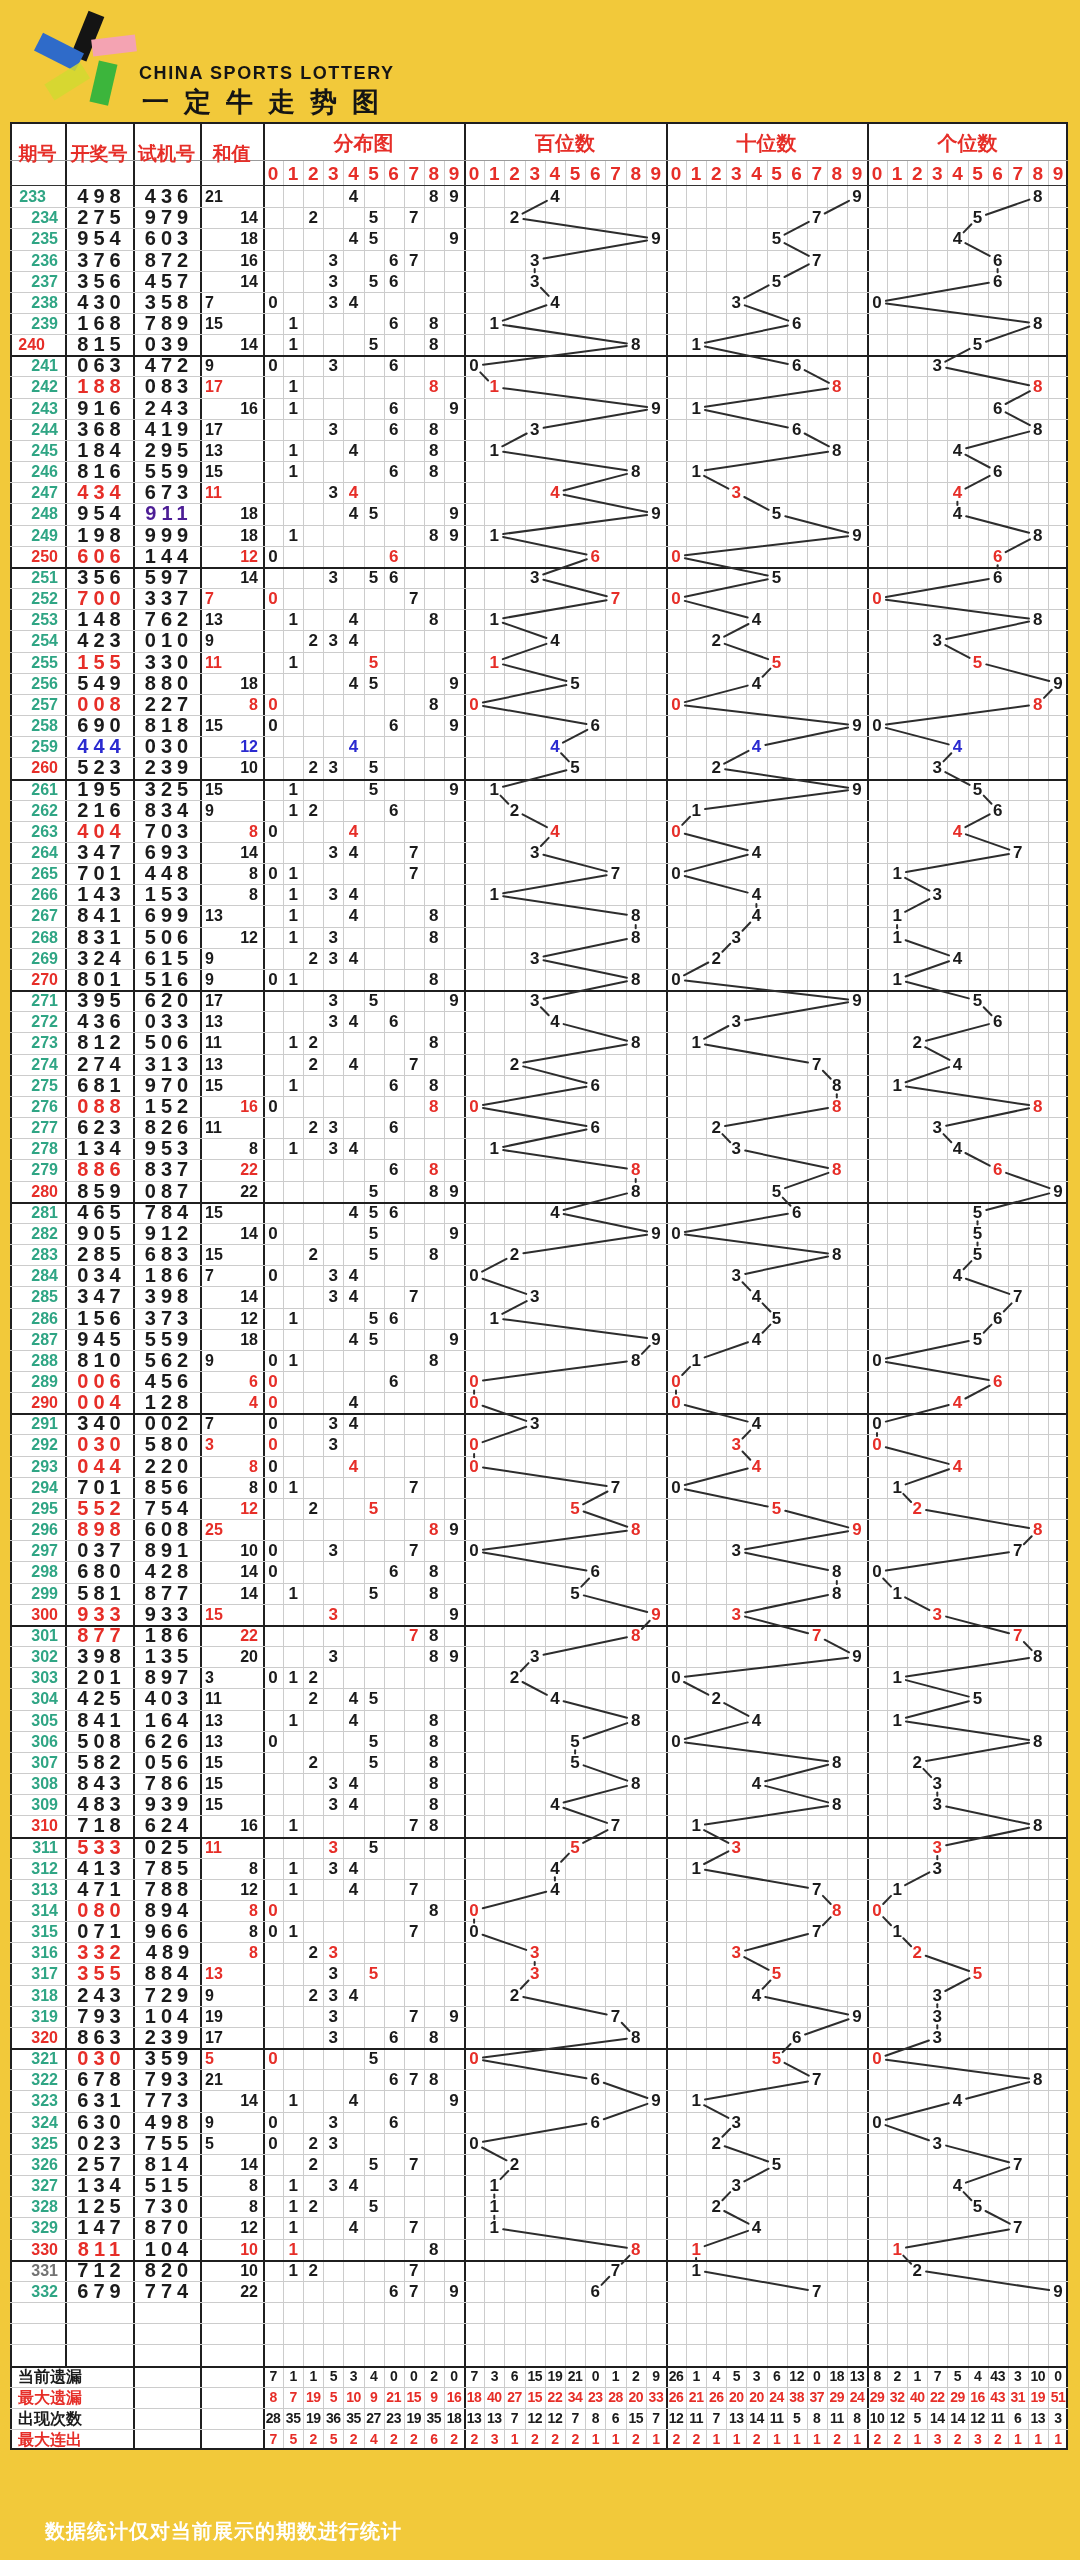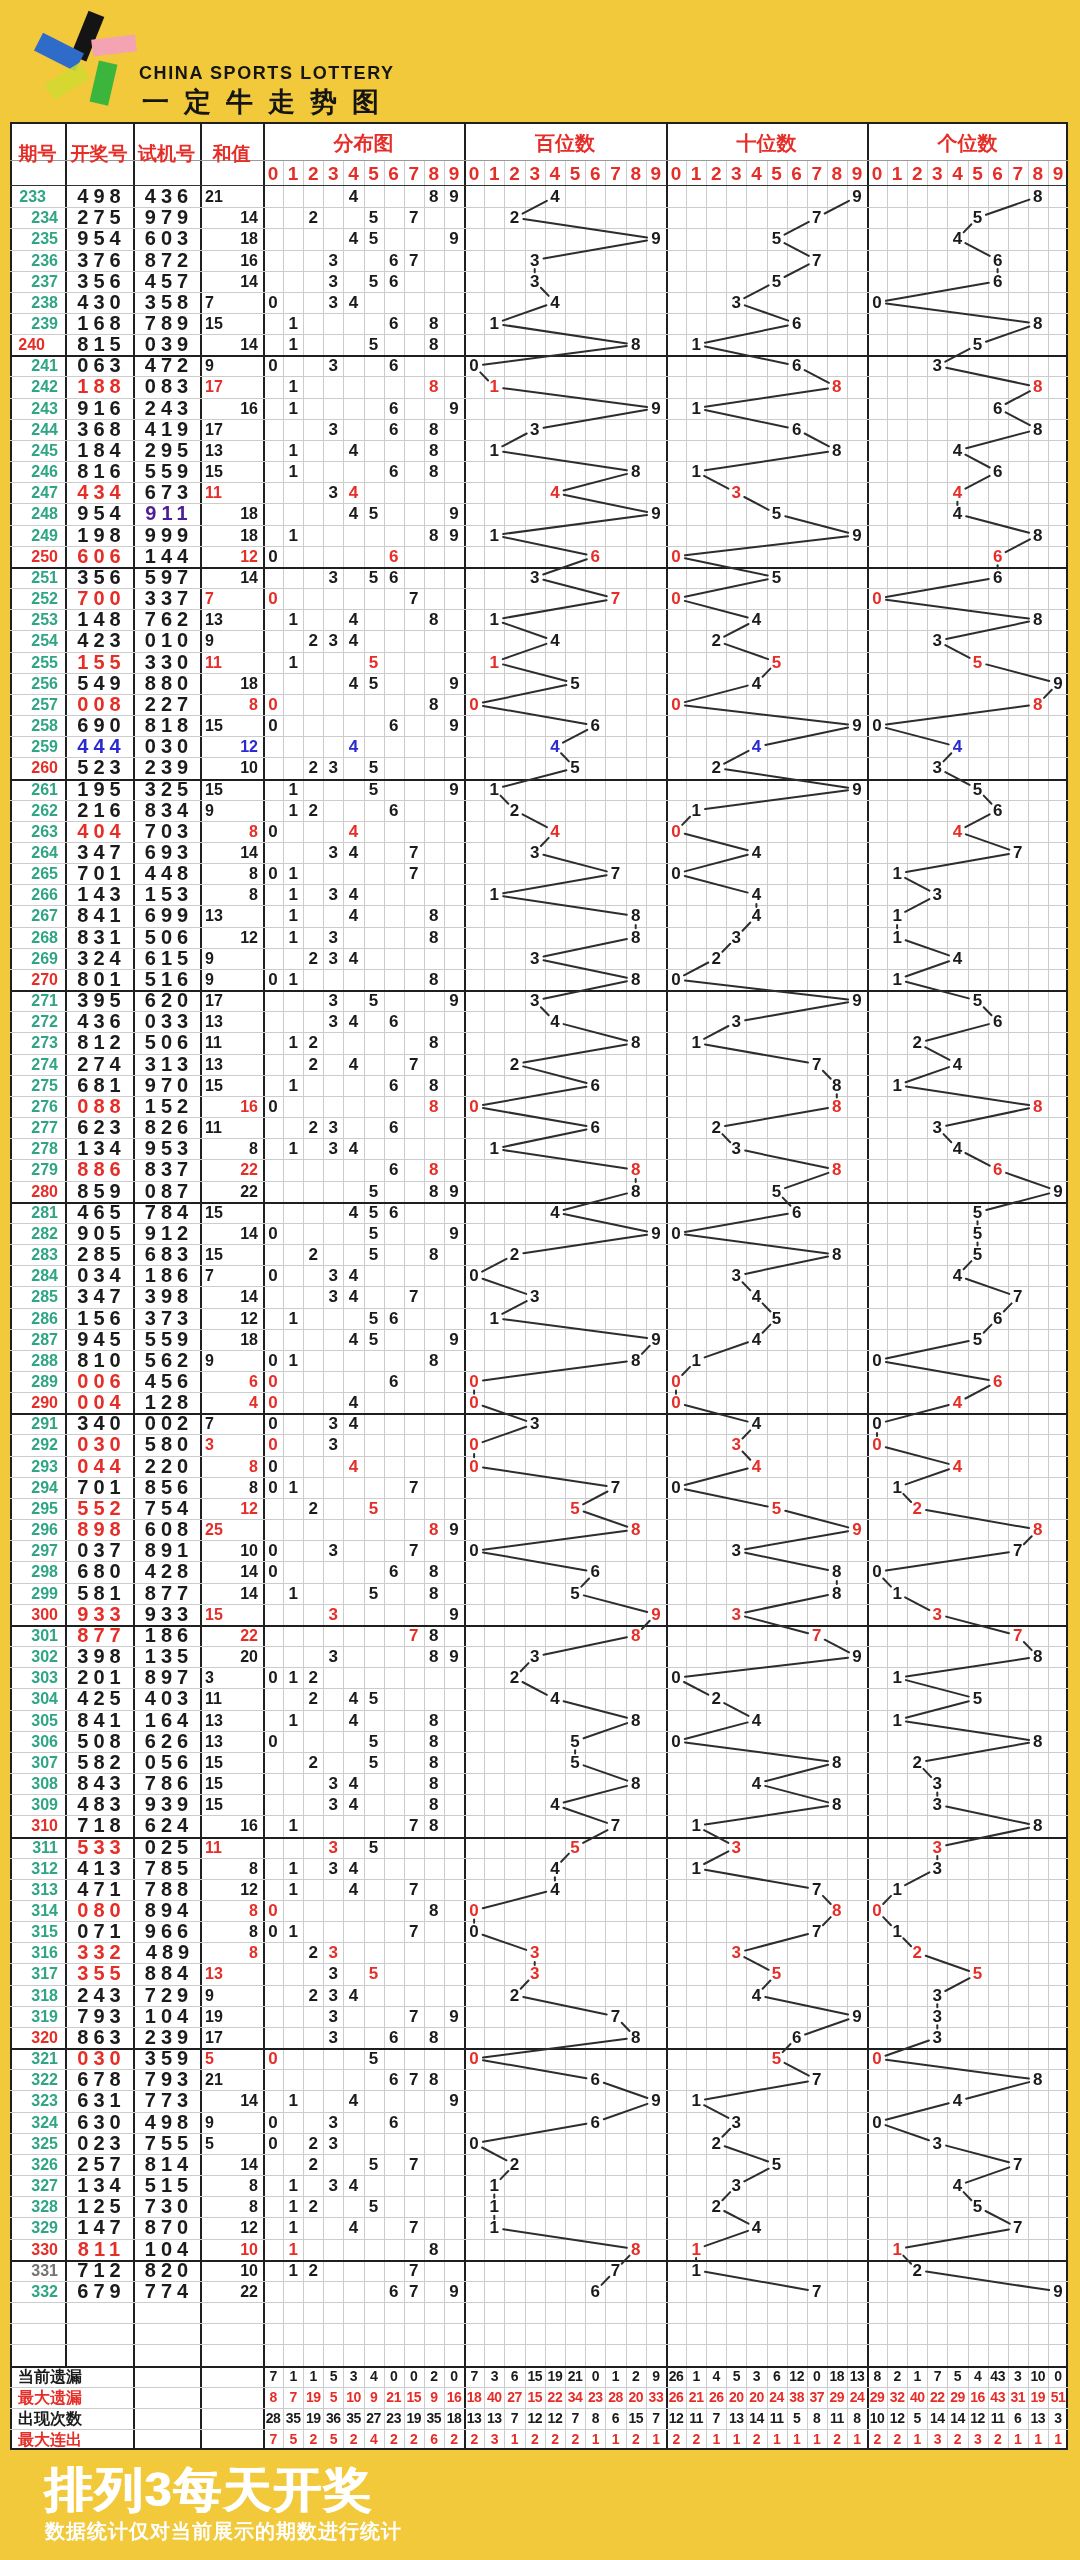--- a/index.html
+++ b/index.html
@@ -1683,15 +1683,14 @@
       <div class="sn" style="left:897.2px;top:2307.0px;width:20.1px;color:#e62e28">1</div>
       <div class="sn" style="left:917.3px;top:2307.0px;width:20.1px;color:#e62e28">3</div>
       <div class="sn" style="left:937.4px;top:2307.0px;width:20.1px;color:#e62e28">2</div>
       <div class="sn" style="left:957.5px;top:2307.0px;width:20.1px;color:#e62e28">3</div>
       <div class="sn" style="left:977.6px;top:2307.0px;width:20.1px;color:#e62e28">2</div>
       <div class="sn" style="left:997.7px;top:2307.0px;width:20.1px;color:#e62e28">1</div>
       <div class="sn" style="left:1017.8px;top:2307.0px;width:20.1px;color:#e62e28">1</div>
       <div class="sn" style="left:1037.9px;top:2307.0px;width:20.1px;color:#e62e28">1</div>
     </div>
 
-  <div class="f-title">排列3每天开奖</div>
   <div class="f-note">数据统计仅对当前展示的期数进行统计</div>
 </div>
 
 </body></html>

